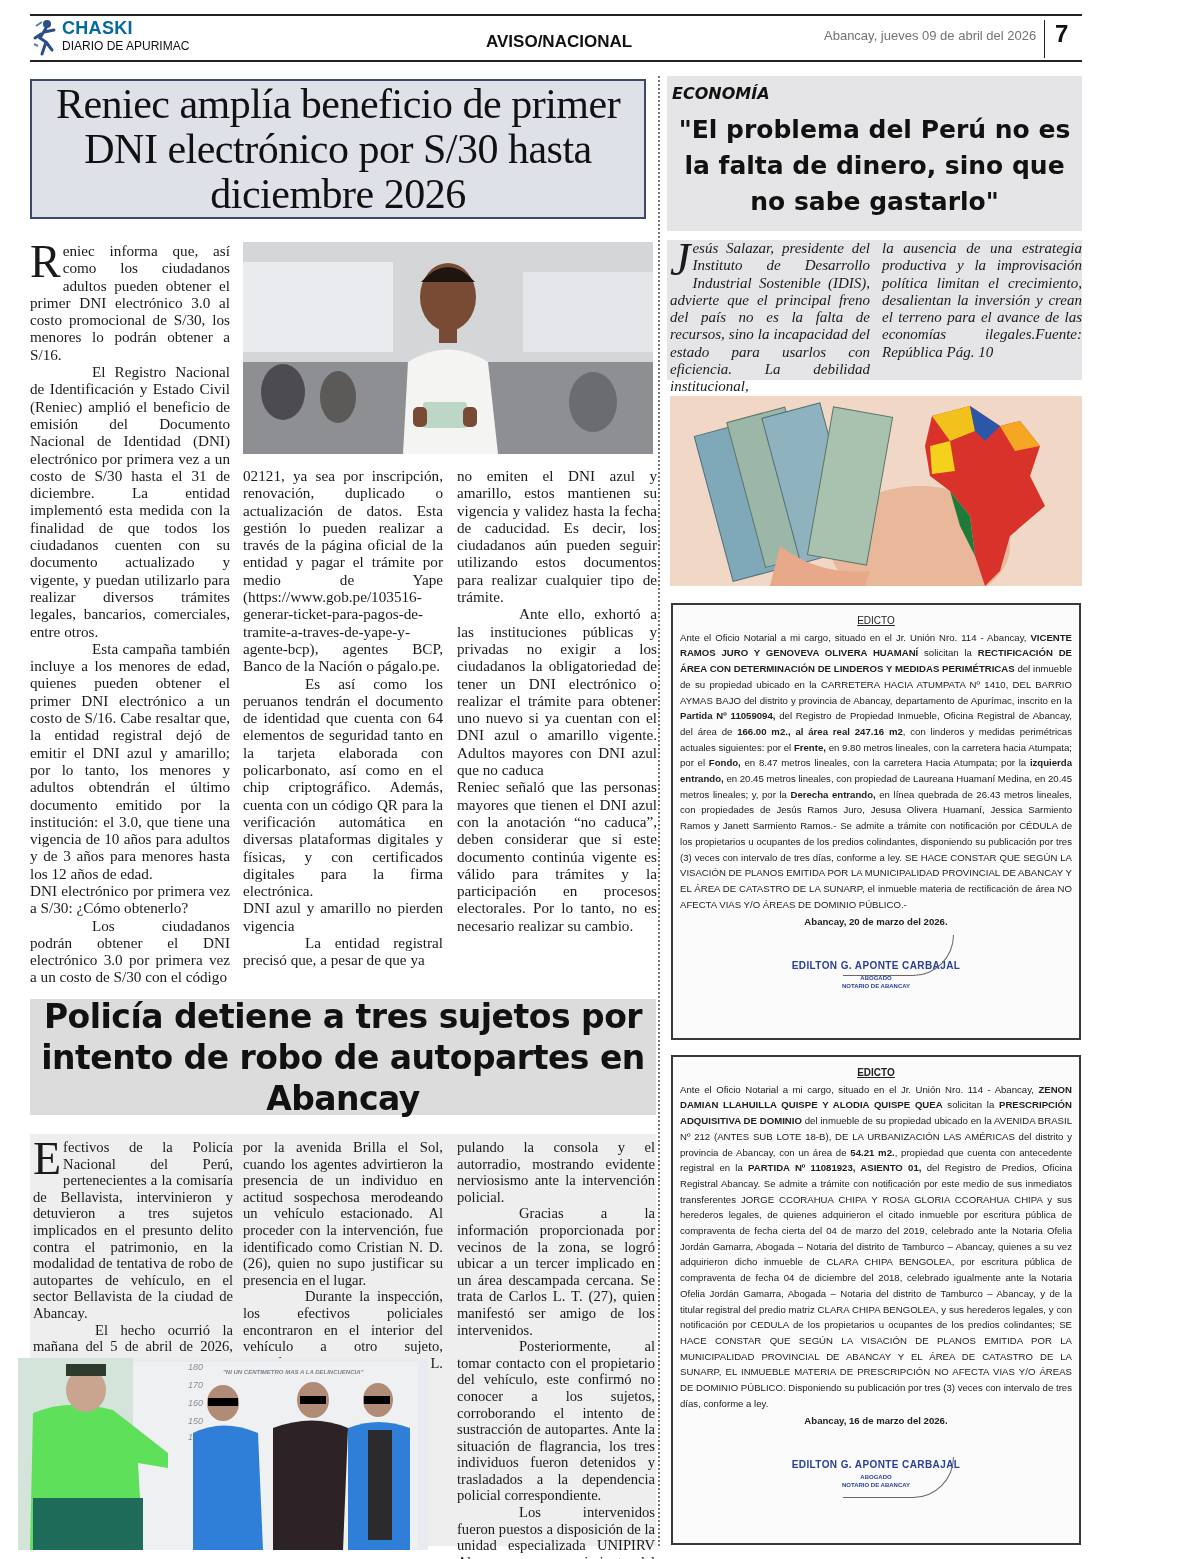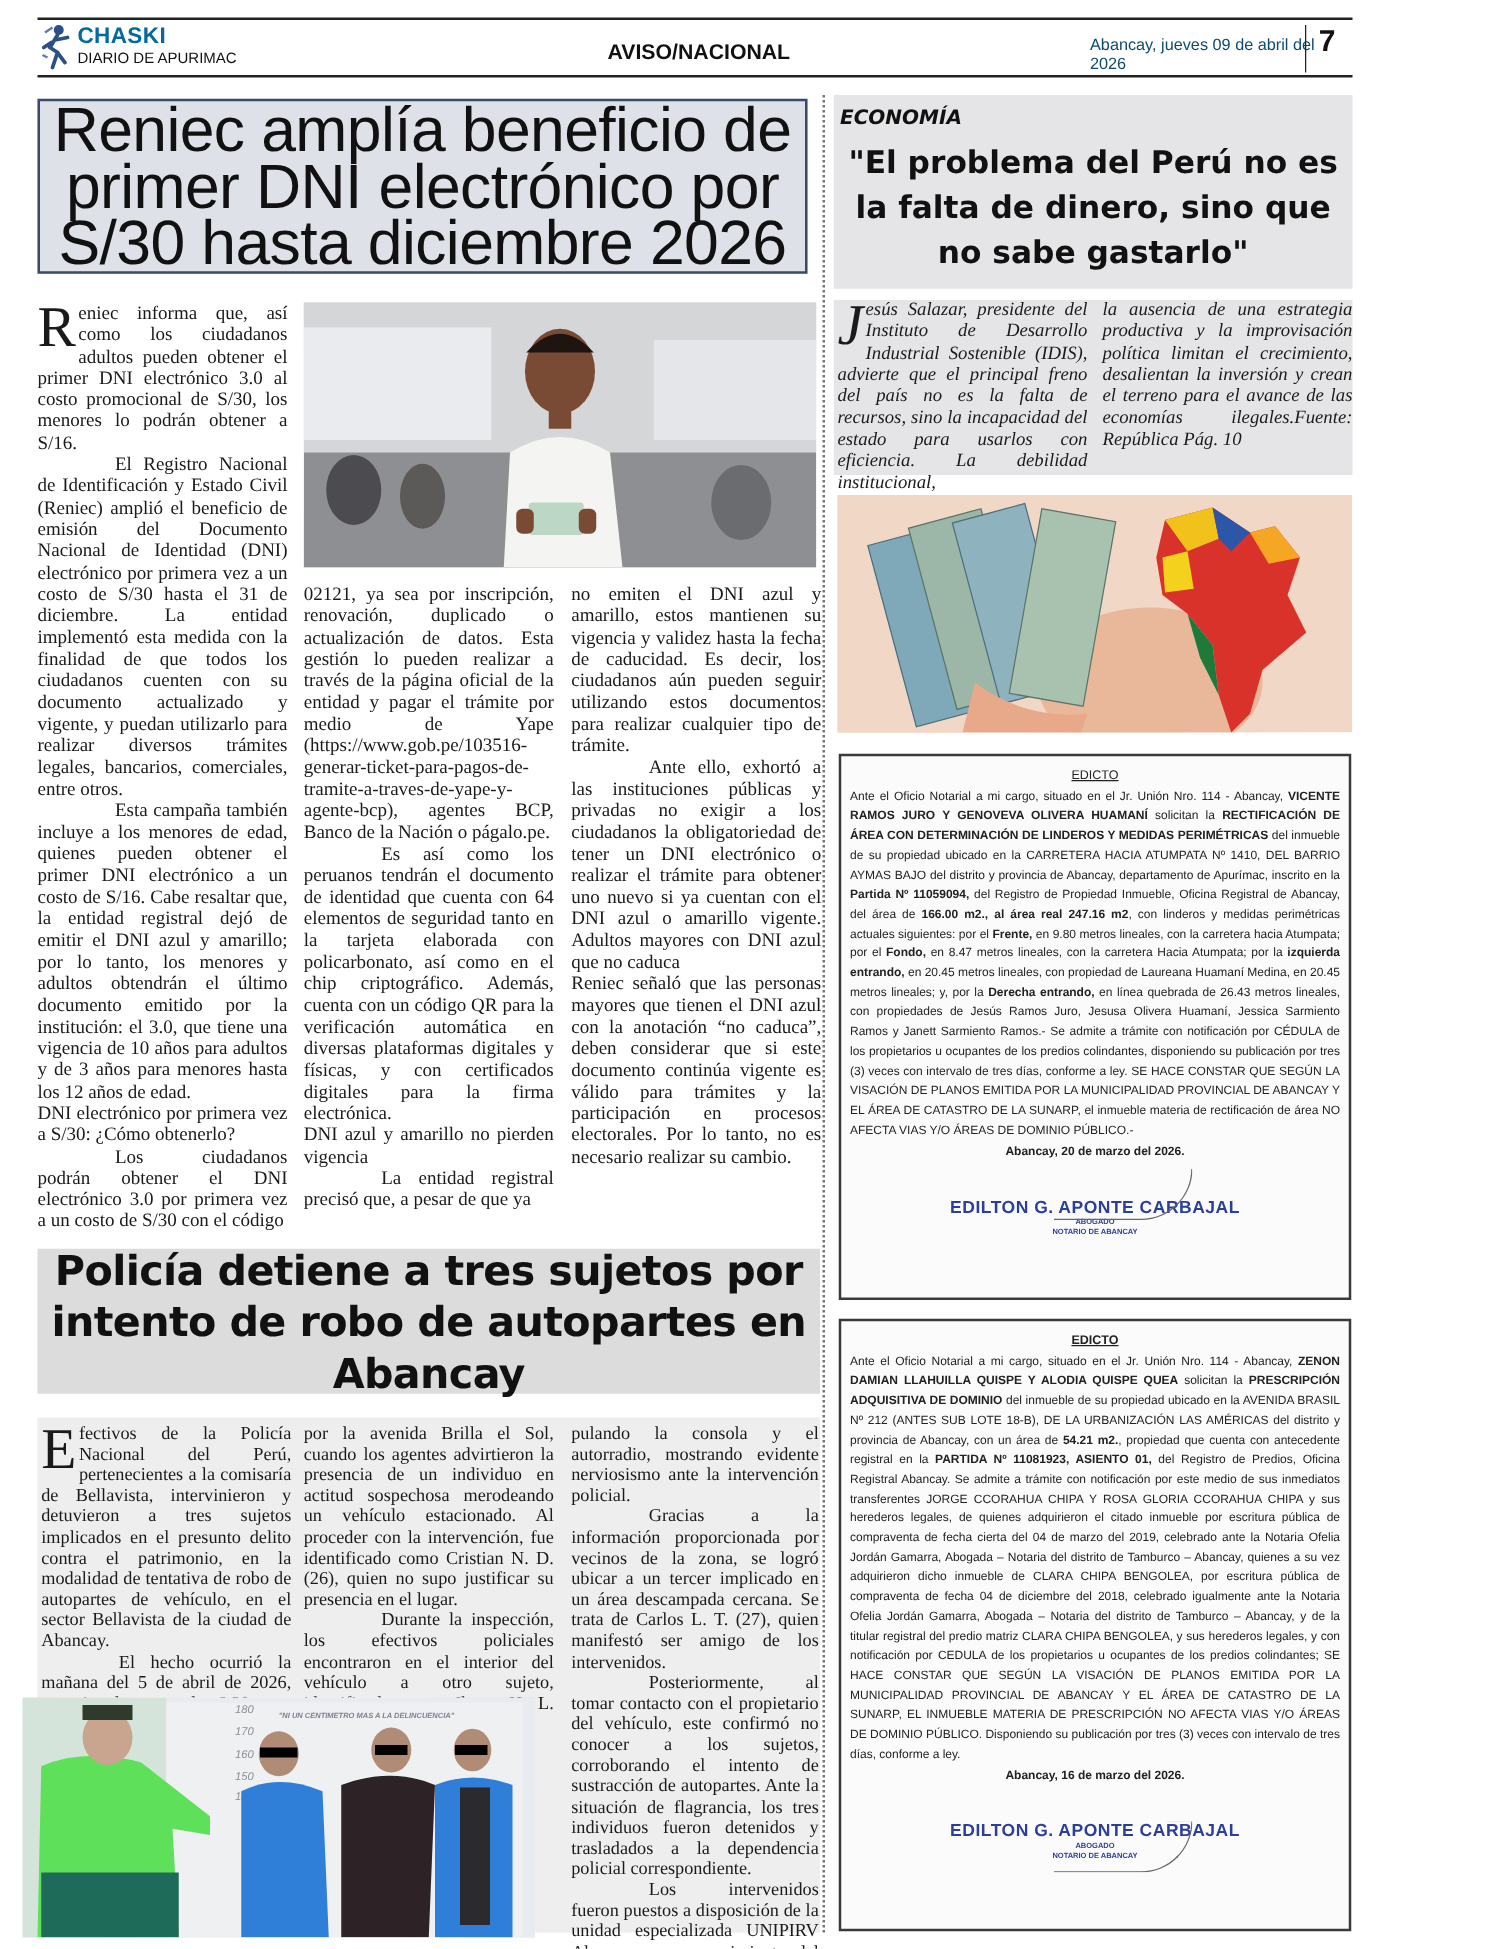--- a/index.html
+++ b/index.html
@@ -5,30 +5,30 @@
   html, body { margin: 0; padding: 0; background: #ffffff; }
   body { width: 1200px; height: 1559px; position: relative; overflow: hidden; font-family: "Liberation Serif", serif; color: #1a1a1a; }
   .abs { position: absolute; }
 
   
   .header { left: 30px; top: 14px; width: 1052px; height: 44px; border-top: 2px solid #222; border-bottom: 2px solid #222; }
   .logo-icon { left: 2px; top: 0px; width: 26px; height: 44px; }
   .brand-name { left: 32px; top: 2px; font-family: "Liberation Sans", sans-serif; font-weight: bold; font-size: 18px; letter-spacing: 0.3px; color: #0369a1; }
   .brand-sub { left: 32px; top: 23px; font-family: "Liberation Sans", sans-serif; font-size: 12px; color: #111; }
   .section-label { left: 456px; top: 16px; font-family: "Liberation Sans", sans-serif; font-weight: bold; font-size: 17px; color: #111; }
-  .date-label { left: 794px; top: 12px; font-family: "Liberation Sans", sans-serif; font-size: 13px; color: #0c4a6e; margin-left: 48px; }
+  .date-label { left: 794px; top: 12px; font-family: "Liberation Sans", sans-serif; font-size: 13px; color: #737373; }
   .page-divider { left: 1014px; top: 4px; width: 1px; height: 38px; background: #222; }
   .page-number { left: 1025px; top: 4px; font-family: "Liberation Sans", sans-serif; font-weight: bold; font-size: 24px; color: #111; }
 
   
   .col-rule { left: 658px; top: 76px; width: 2px; height: 1470px; border-left: 2px dotted #777; }
 
   
   .headline-box { left: 30px; top: 79px; width: 616px; height: 140px; background: #dfe1e8; border: 2px solid #3b4a6b; box-sizing: border-box; display: flex; align-items: center; justify-content: center; text-align: center; }
-  .headline-box h1 { margin: 0; font-family: Liberation Sans, sans-serif; font-weight: normal; font-size: 50px; line-height: 45px; color: #111; letter-spacing: -0.5px; border-radius: 13px; }
+  .headline-box h1 { margin: 0; font-family: Liberation Serif, serif; font-weight: normal; font-size: 42px; line-height: 45px; color: #111; letter-spacing: -0.5px; border-radius: 13px; }
 
   .body-text { font-family: "Liberation Serif", serif; font-size: 15.2px; line-height: 17.3px; text-align: justify; color: #1a1a1a; hyphens: auto; }
   .body-text p { margin: 0; }
   .body-text p.indent { text-indent: 62px; }
   .dropcap { float: left; font-size: 46px; line-height: 36px; padding-right: 2px; margin-top: 2px; font-family: "Liberation Serif", serif; }
 
   .col-a { left: 30px; top: 242px; width: 200px; }
   .col-b { left: 243px; top: 467px; width: 200px; }
   .col-c { left: 457px; top: 467px; width: 200px; }
 
@@ -46,21 +46,21 @@
 
   
   .edicto { left: 671px; width: 410px; border: 2px solid #3a3a3a; box-sizing: border-box; background: #fbfbfb; font-family: "Liberation Sans", sans-serif; font-size: 9.6px; line-height: 15.7px; color: #222; padding: 8px 7px 0 7px; text-align: justify; }
   .edicto-1 { top: 603px; height: 437px; }
   .edicto-2 { top: 1055px; height: 490px; }
   .edicto-title { text-align: center; text-decoration: underline; font-size: 10px; margin-bottom: 1px; }
   .edicto-2 .edicto-title { font-weight: bold; }
   .edicto b { font-weight: bold; }
   .edicto-date { text-align: center; margin-top: 2px; font-weight: bold; }
   .edicto-sign { text-align: center; margin-top: 28px; font-family: "Liberation Sans", sans-serif; color: #2b3f9a; }
-  .sign-name { font-size: 14px; font-weight: bold; letter-spacing: 0.4px; }
+  .sign-name { font-size: 10px; font-weight: bold; letter-spacing: 0.4px; }
   .sign-role { font-size: 6px; font-weight: bold; line-height: 8px; }
   .sign-curve { position: absolute; width: 110px; height: 40px; border-bottom: 1.5px solid #666; border-right: 1.5px solid #666; border-radius: 0 0 60px 0; }
 
   
   .police-box { left: 30px; top: 999px; width: 626px; height: 116px; background: #dcdcdc; display: flex; align-items: center; justify-content: center; text-align: center; }
   .police-box h2 { margin: 0; font-family: "DejaVu Sans", sans-serif; font-weight: bold; font-size: 33px; line-height: 41px; color: #111; letter-spacing: -0.5px; }
   .police-bg { left: 30px; top: 1134px; width: 626px; height: 412px; background: #eeeeee; }
   .pcol-a { left: 33px; top: 1139px; width: 200px; }
   .pcol-b { left: 243px; top: 1139px; width: 200px; }
   .pcol-c { left: 457px; top: 1139px; width: 198px; }

